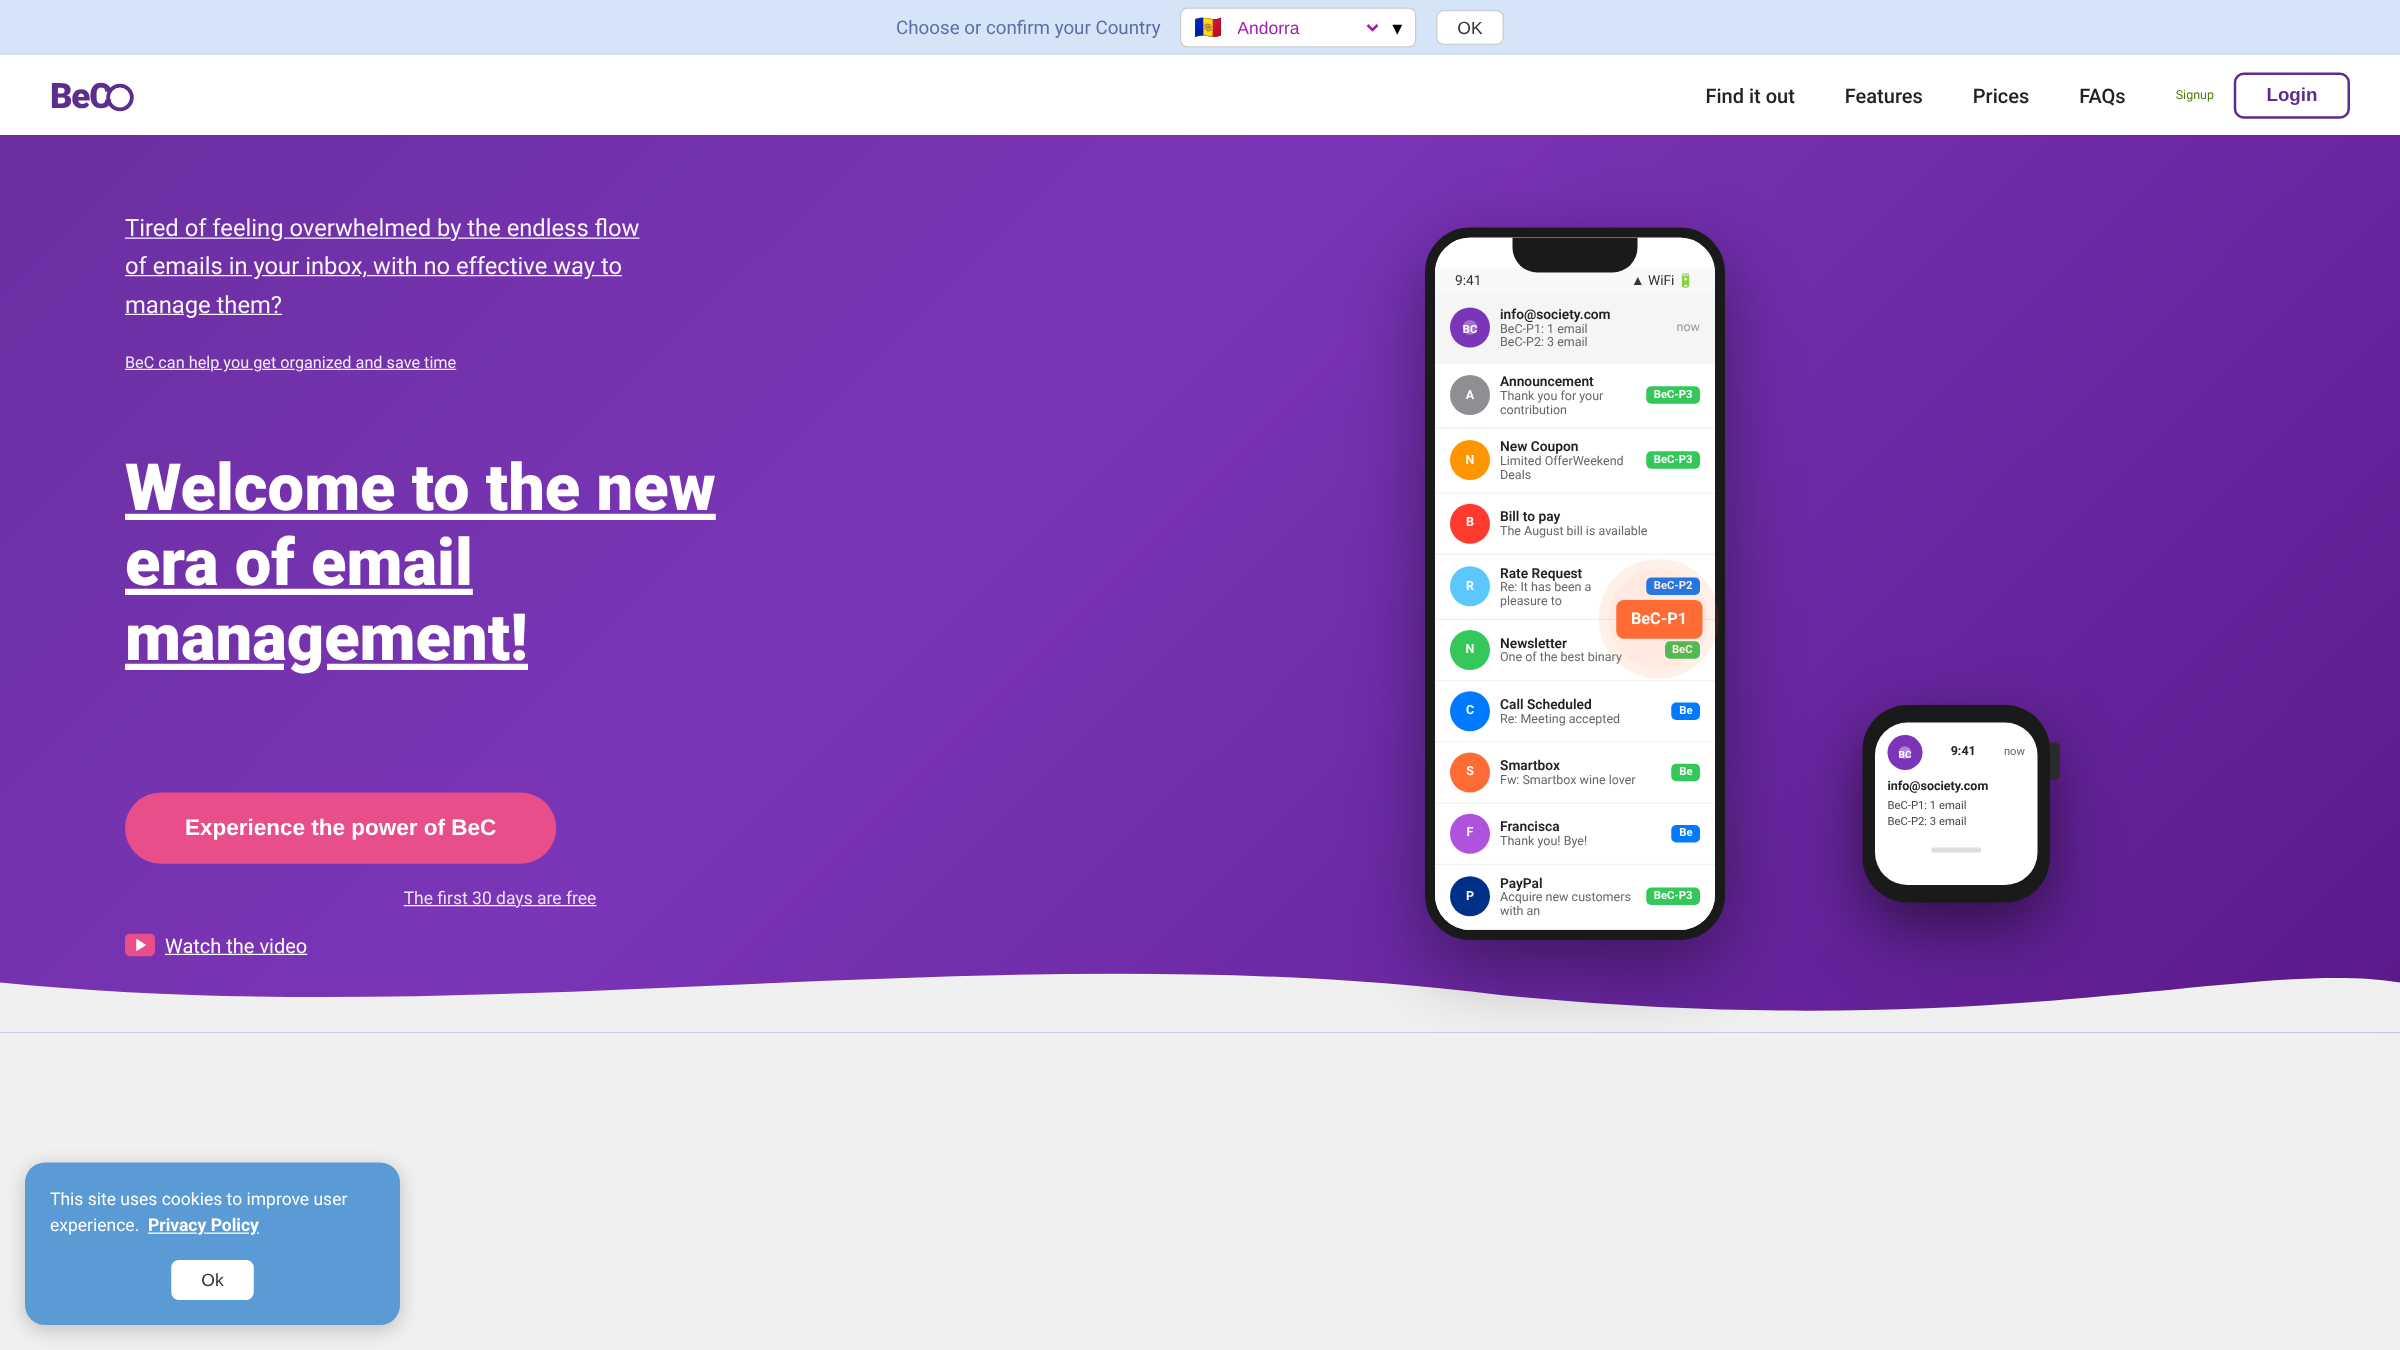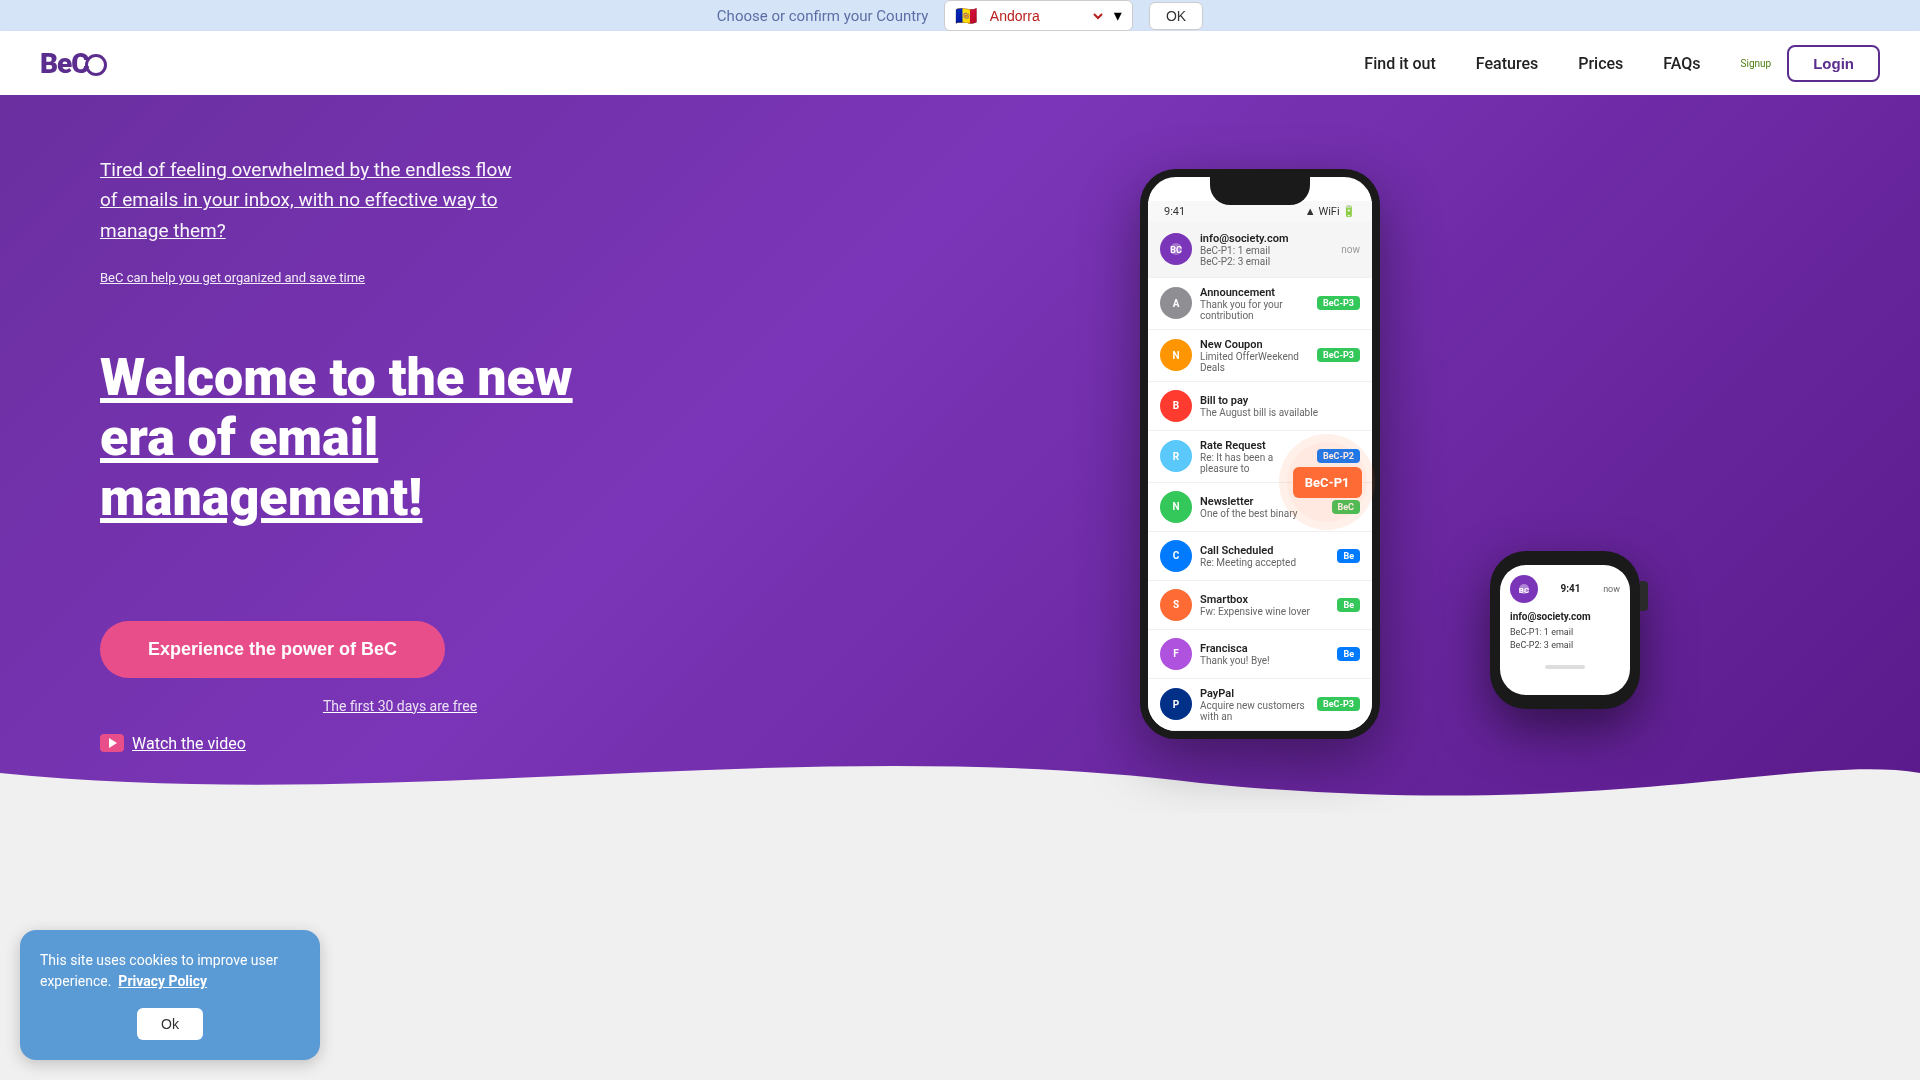--- a/index.html
+++ b/index.html
@@ -6,39 +6,39 @@
     body { font-family: -apple-system, BlinkMacSystemFont, 'Segoe UI', Roboto, sans-serif; overflow-x: hidden; background: #f0f0f0; }
 
     
     .top-bar {
       background: #d6e4f7;
       display: flex;
       align-items: center;
       justify-content: center;
       padding: 8px 20px;
       gap: 16px;
-      height: 31px;
+      height: 44px;
     }
     .top-bar-text { color: #5b6fa6; font-size: 15px; }
     .country-select-wrapper {
       display: flex;
       align-items: center;
       background: white;
       border: 1px solid #ccc;
       border-radius: 6px;
       padding: 4px 10px;
       gap: 8px;
     }
     .flag { font-size: 18px; }
     .country-select {
       border: none;
       outline: none;
       font-size: 14px;
       background: transparent;
-      color: #b91c1c;
+      color: #a21caf;
       cursor: pointer;
     }
     .ok-btn {
       background: white;
       border: 1px solid #ccc;
       border-radius: 6px;
       padding: 5px 16px;
       font-size: 14px;
       cursor: pointer;
       color: #333;
@@ -420,21 +420,21 @@
             <div class="email-sender">Call Scheduled</div>
             <div class="email-preview">Re: Meeting accepted</div>
           </div>
           <span class="tag tag-blue">Be</span>
         </div>
 
         <div class="email-item">
           <div class="avatar-circle" style="background:#ff6b35;">S</div>
           <div class="email-info">
             <div class="email-sender">Smartbox</div>
-            <div class="email-preview">Fw: Expensive wine lover</div>
+            <div class="email-preview">Fw: Smartbox wine lover</div>
           </div>
           <span class="tag tag-green">Be</span>
         </div>
 
         <div class="email-item">
           <div class="avatar-circle" style="background:#af52de;">F</div>
           <div class="email-info">
             <div class="email-sender">Francisca</div>
             <div class="email-preview">Thank you! Bye!</div>
           </div>

